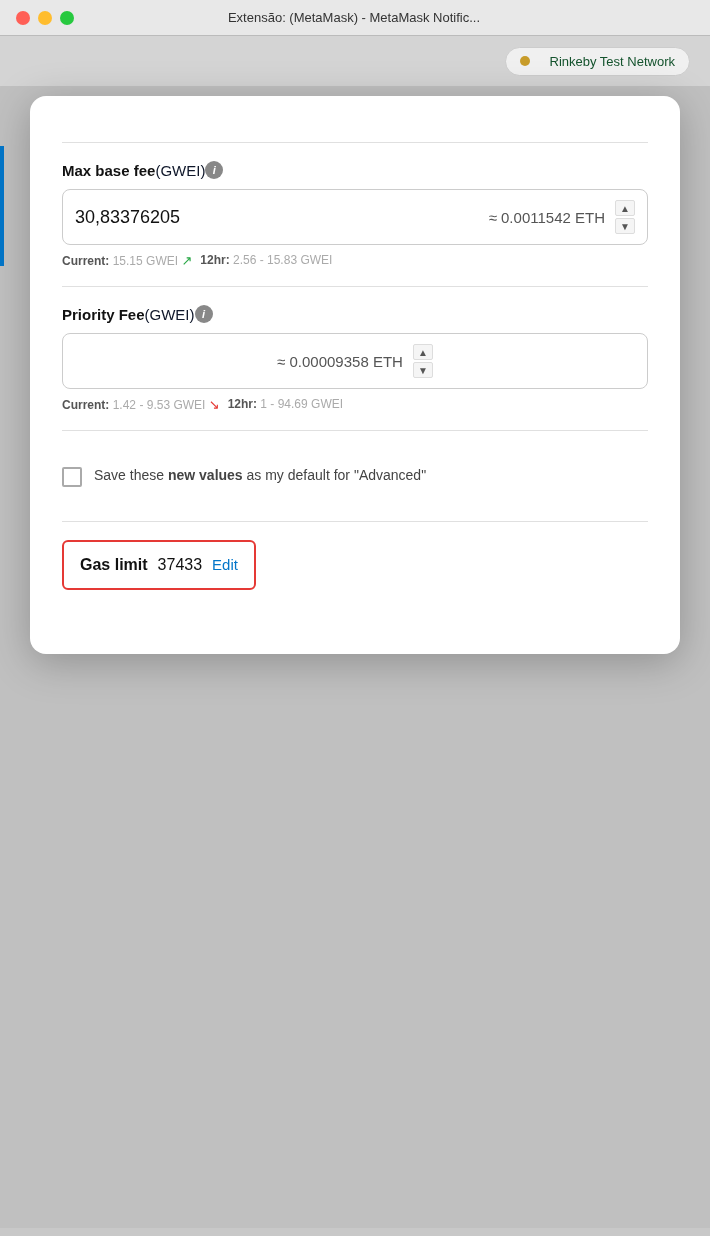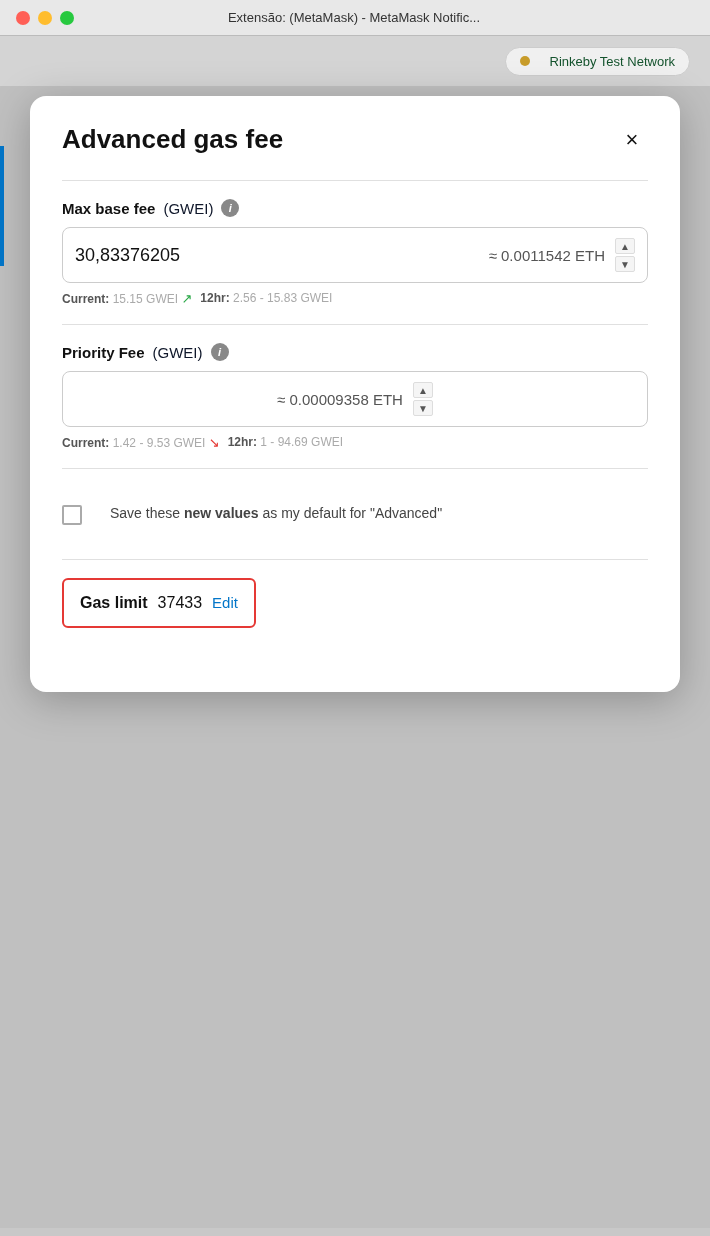--- a/index.html
+++ b/index.html
@@ -133,21 +133,20 @@
       background: #e0e0e0;
       margin: 18px 0;
     }
 
     
     .field-section { margin-bottom: 8px; }
 
     .field-label {
       display: flex;
       align-items: center;
-      gap: 8px;
       margin-bottom: 10px;
       font-size: 15px;
       font-weight: 700;
       color: #111;
     }
     .field-label-unit {
       font-weight: 400;
       color: #0f172a;
     }
     .info-icon {
@@ -227,21 +226,21 @@
     }
     .arrow-down {
       color: #e53935;
       font-size: 13px;
     }
 
     
     .checkbox-section {
       display: flex;
       align-items: flex-start;
-      gap: 28px;
+      gap: 12px;
       padding: 16px 0;
     }
     .checkbox-box {
       width: 20px;
       height: 20px;
       border: 2px solid #aaa;
       border-radius: 2px;
       flex-shrink: 0;
       margin-top: 2px;
       cursor: pointer;
@@ -313,24 +312,20 @@
     <div class="network-dot"></div>
     <span>Rinkeby Test Network</span>
   </div>
 </div>
 
 <div class="page-bg">
 
   <div class="modal">
 
     
-    <div class="modal-header">
-      <div class="modal-title">Advanced gas fee</div>
-      <div class="close-btn">×</div>
-    </div>
 
     <div class="divider"></div>
 
     
     <div class="field-section">
       <div class="field-label">
         <span>Max base fee</span>
         <span class="field-label-unit">(GWEI)</span>
         <div class="info-icon">i</div>
       </div>

